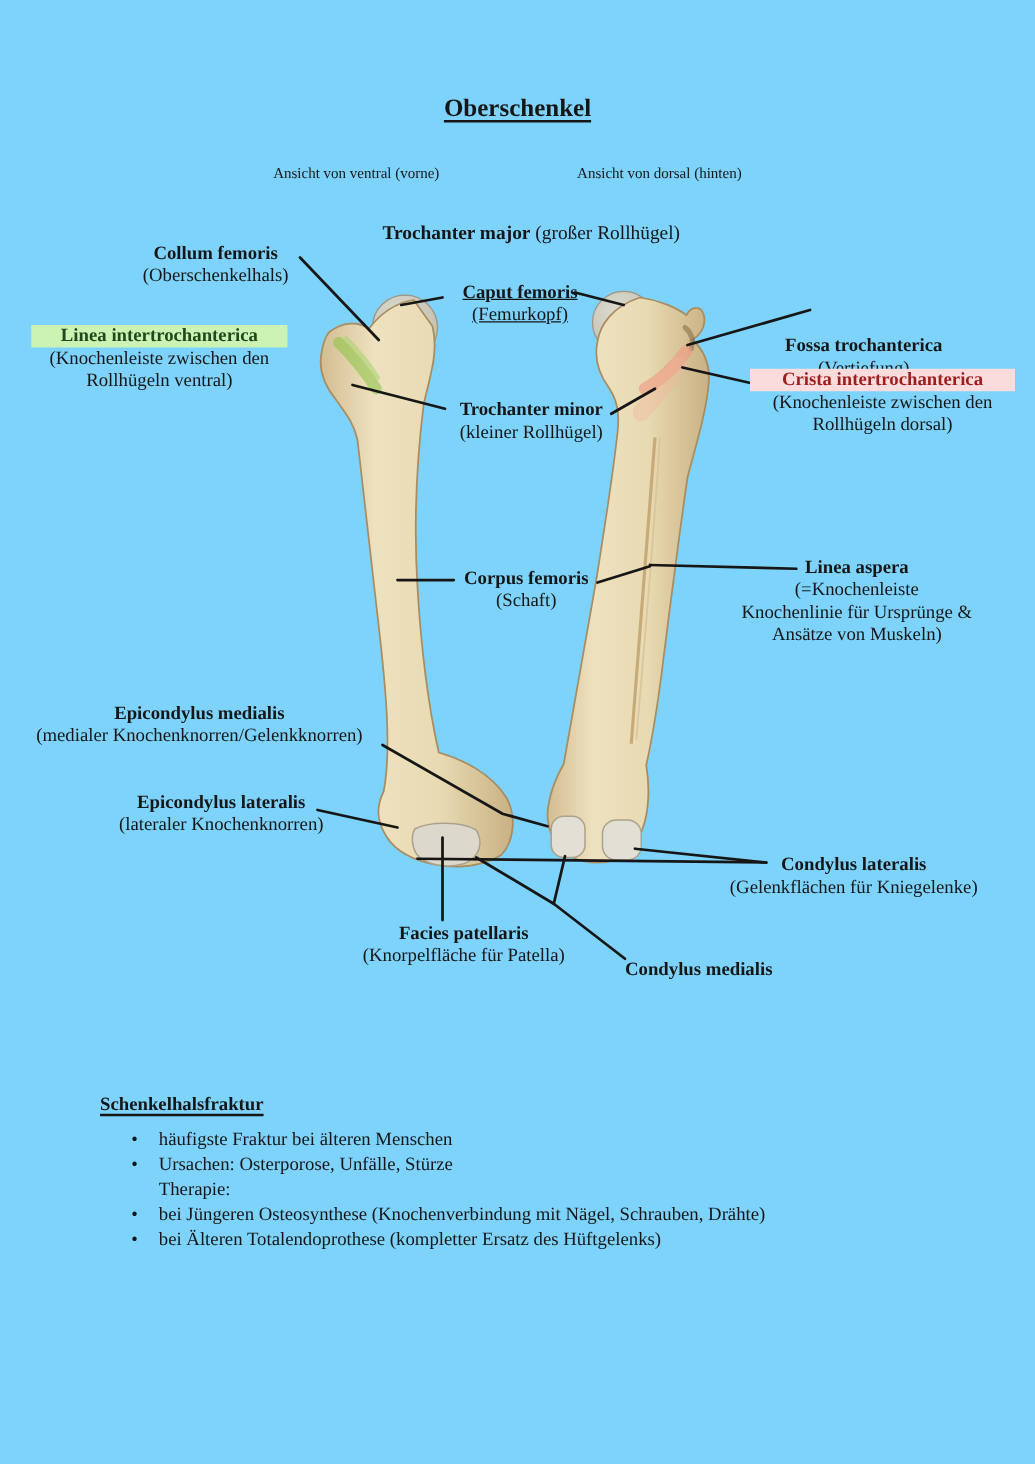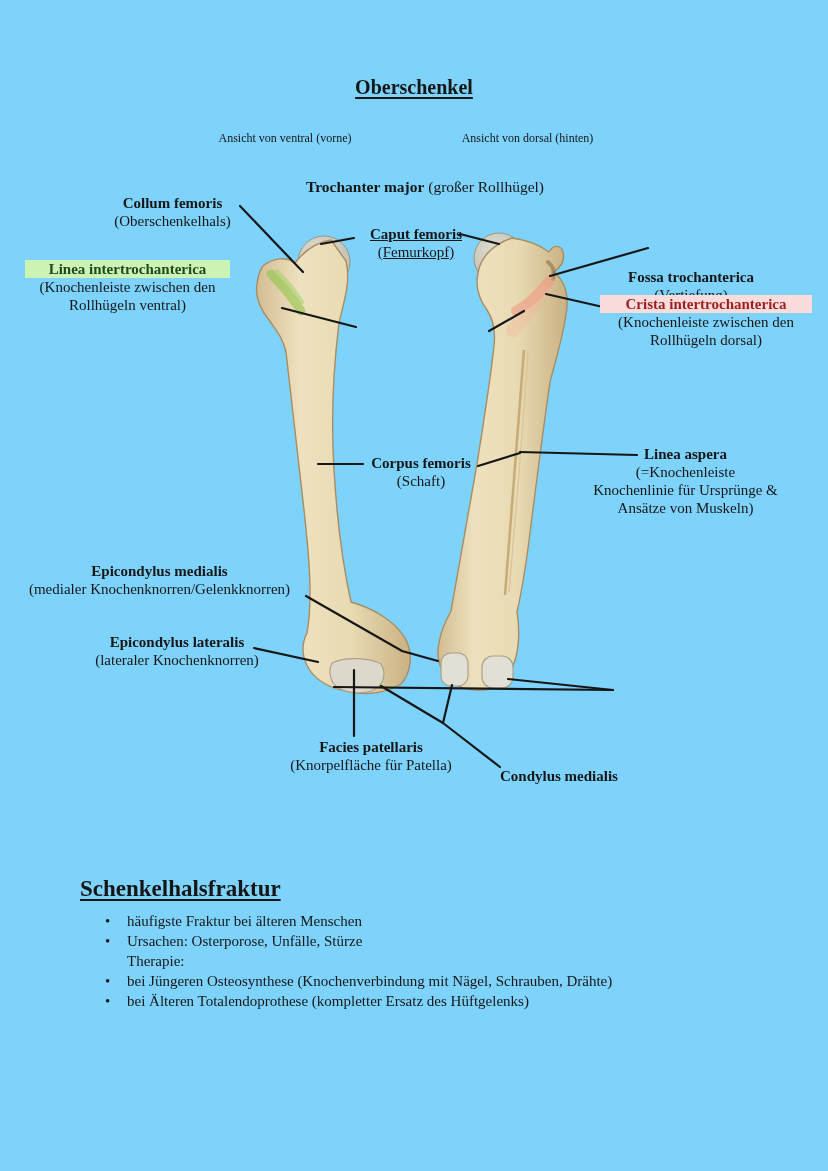--- a/index.html
+++ b/index.html
@@ -37,21 +37,21 @@
   #lbl-trminor{left:360px;top:319px;width:130px;}
   #lbl-corpus{left:360px;top:454px;width:122px;}
   #lbl-aspera{left:578px;top:445px;width:215px;}
   #lbl-epimed{left:12px;top:562px;width:295px;}
   #lbl-epilat{left:83px;top:633px;width:188px;}
   #lbl-condlat{left:572px;top:683px;width:222px;}
   #lbl-facies{left:280px;top:738px;width:182px;}
   #lbl-condmed{left:500px;top:767px;width:160px;text-align:left;}
   #notes{left:80px;top:876px;width:700px;}
   #notes-heading{
-    font-size:23px;font-weight:bold;
+    font-size:15px;font-weight:bold;
     text-decoration:underline;text-decoration-thickness:2px;text-underline-offset:3px;
     margin-bottom:9px;
   }
   .note-row{display:flex;font-size:15px;line-height:20px;}
   .note-row .marker{width:22px;padding-left:25px;flex:none;}
   .note-row .item-text{flex:1;}
 </style>
 </head>
 <body>
 
@@ -153,20 +153,24 @@
     <div class="gloss">(Knochenleiste zwischen den
 Rollhügeln ventral)</div>
   </div>
 
   <div id="lbl-crista" class="abs label hl-pink">
     <div class="term">Crista intertrochanterica</div>
     <div class="gloss">(Knochenleiste zwischen den
 Rollhügeln dorsal)</div>
   </div>
 
+  <div id="lbl-trminor" class="abs label">
+    <div class="term">Trochanter minor</div>
+    <div class="gloss">(kleiner Rollhügel)</div>
+  </div>
 
   <div id="lbl-corpus" class="abs label">
     <div class="term">Corpus femoris</div>
     <div class="gloss">(Schaft)</div>
   </div>
 
   <div id="lbl-aspera" class="abs label">
     <div class="term">Linea aspera</div>
     <div class="gloss">(=Knochenleiste
 Knochenlinie für Ursprünge &amp;
@@ -176,20 +180,24 @@
   <div id="lbl-epimed" class="abs label">
     <div class="term">Epicondylus medialis</div>
     <div class="gloss">(medialer Knochenknorren/Gelenkknorren)</div>
   </div>
 
   <div id="lbl-epilat" class="abs label">
     <div class="term">Epicondylus lateralis</div>
     <div class="gloss">(lateraler Knochenknorren)</div>
   </div>
 
+  <div id="lbl-condlat" class="abs label">
+    <div class="term">Condylus lateralis</div>
+    <div class="gloss">(Gelenkflächen für Kniegelenke)</div>
+  </div>
 
   <div id="lbl-facies" class="abs label">
     <div class="term">Facies patellaris</div>
     <div class="gloss">(Knorpelfläche für Patella)</div>
   </div>
 
   <div id="lbl-condmed" class="abs label">
     <div class="term">Condylus medialis</div>
   </div>
 

